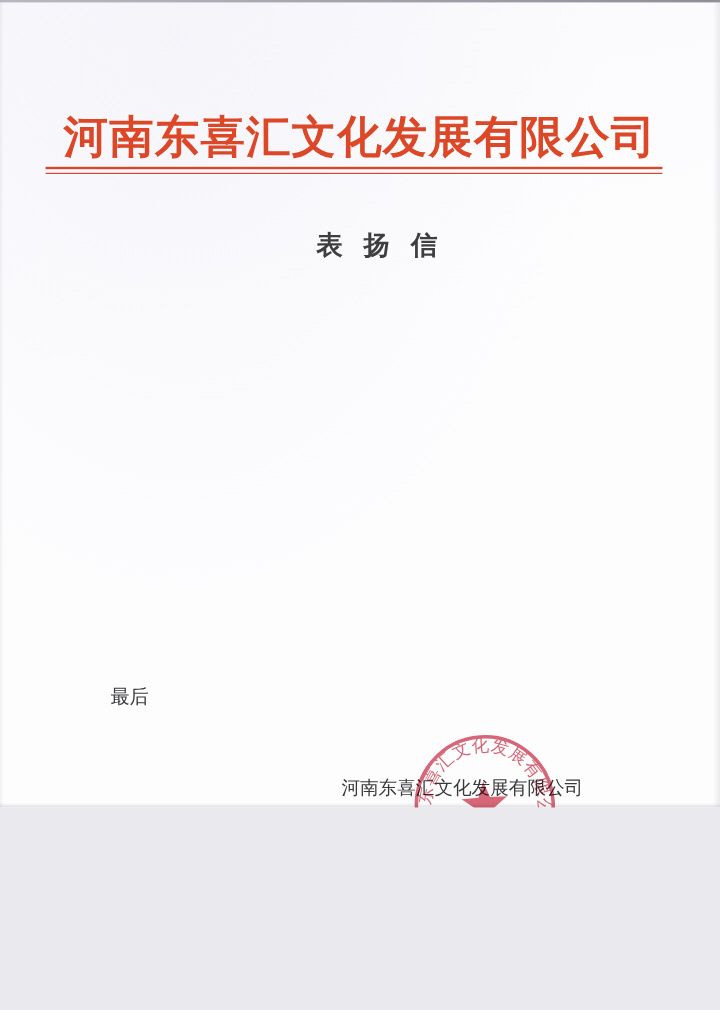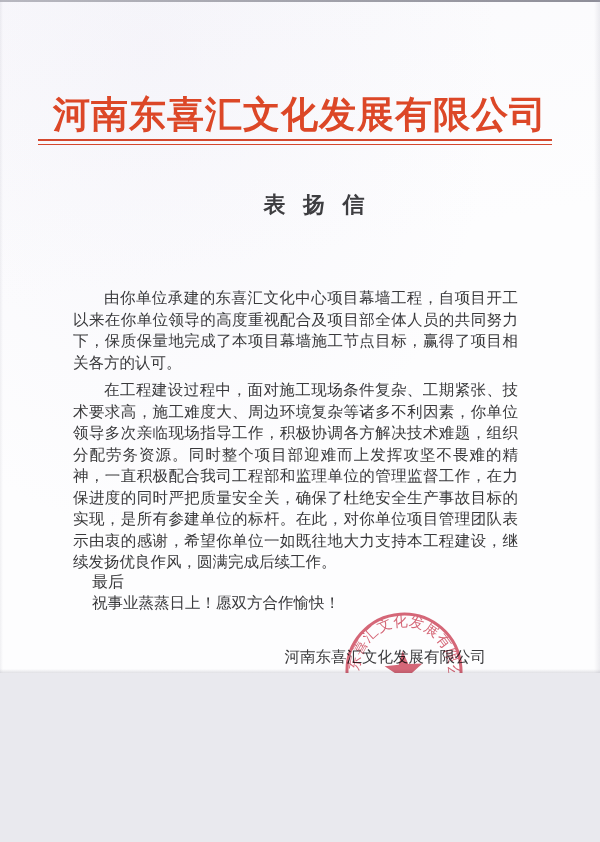--- a/index.html
+++ b/index.html
@@ -75,27 +75,24 @@
   <div class="edge-bottom"></div>
   <div class="edge-left"></div>
 
   <h1 class="company-header">河南东喜汇文化发展有限公司</h1>
 
   <div class="header-rule"></div>
 
   <h2 class="letter-title">表 扬 信</h2>
 
 
-  <p class="body-text para-1">由你单位承建的东喜汇文化中心项目幕墙工程，自项目开工以来在你单位领导的高度重视配合及项目部全体人员的共同努力下，保质保量地完成了本项目幕墙施工节点目标，赢得了项目相关各方的认可。</p>
 
-  <p class="body-text para-2">在工程建设过程中，面对施工现场条件复杂、工期紧张、技术要求高，施工难度大、周边环境复杂等诸多不利因素，你单位领导多次亲临现场指导工作，积极协调各方解决技术难题，组织分配劳务资源。同时整个项目部迎难而上发挥攻坚不畏难的精神，一直积极配合我司工程部和监理单位的管理监督工作，在力保进度的同时严把质量安全关，确保了杜绝安全生产事故目标的实现，是所有参建单位的标杆。在此，对你单位项目管理团队表示由衷的感谢，希望你单位一如既往地大力支持本工程建设，继续发扬优良作风，圆满完成后续工作。</p>
 
   <p class="closing-intro">最后</p>
 
-  <p class="closing-wish">祝事业蒸蒸日上！愿双方合作愉快！</p>
 
   <div class="sig-company">河南东喜汇文化发展有限公司</div>
 
 
   <svg class="seal" viewBox="0 0 130 130" xmlns="http://www.w3.org/2000/svg">
     <circle cx="65" cy="65" r="57" fill="none" stroke="#cf4b5e" stroke-width="3"></circle>
     <path id="sealArc" d="M 26.8 88.8 A 45 45 0 1 1 103.2 88.8" fill="none"></path>
     <path id="sealNum" d="M 38 103.5 A 47 47 0 0 0 92 103.5" fill="none"></path>
     <text font-size="14.5" letter-spacing="0.5" fill="#cf4b5e" font-family="'Liberation Serif','DejaVu Serif',serif">
       <textPath href="#sealArc" startOffset="50%" text-anchor="middle">河南东喜汇文化发展有限公司</textPath>

